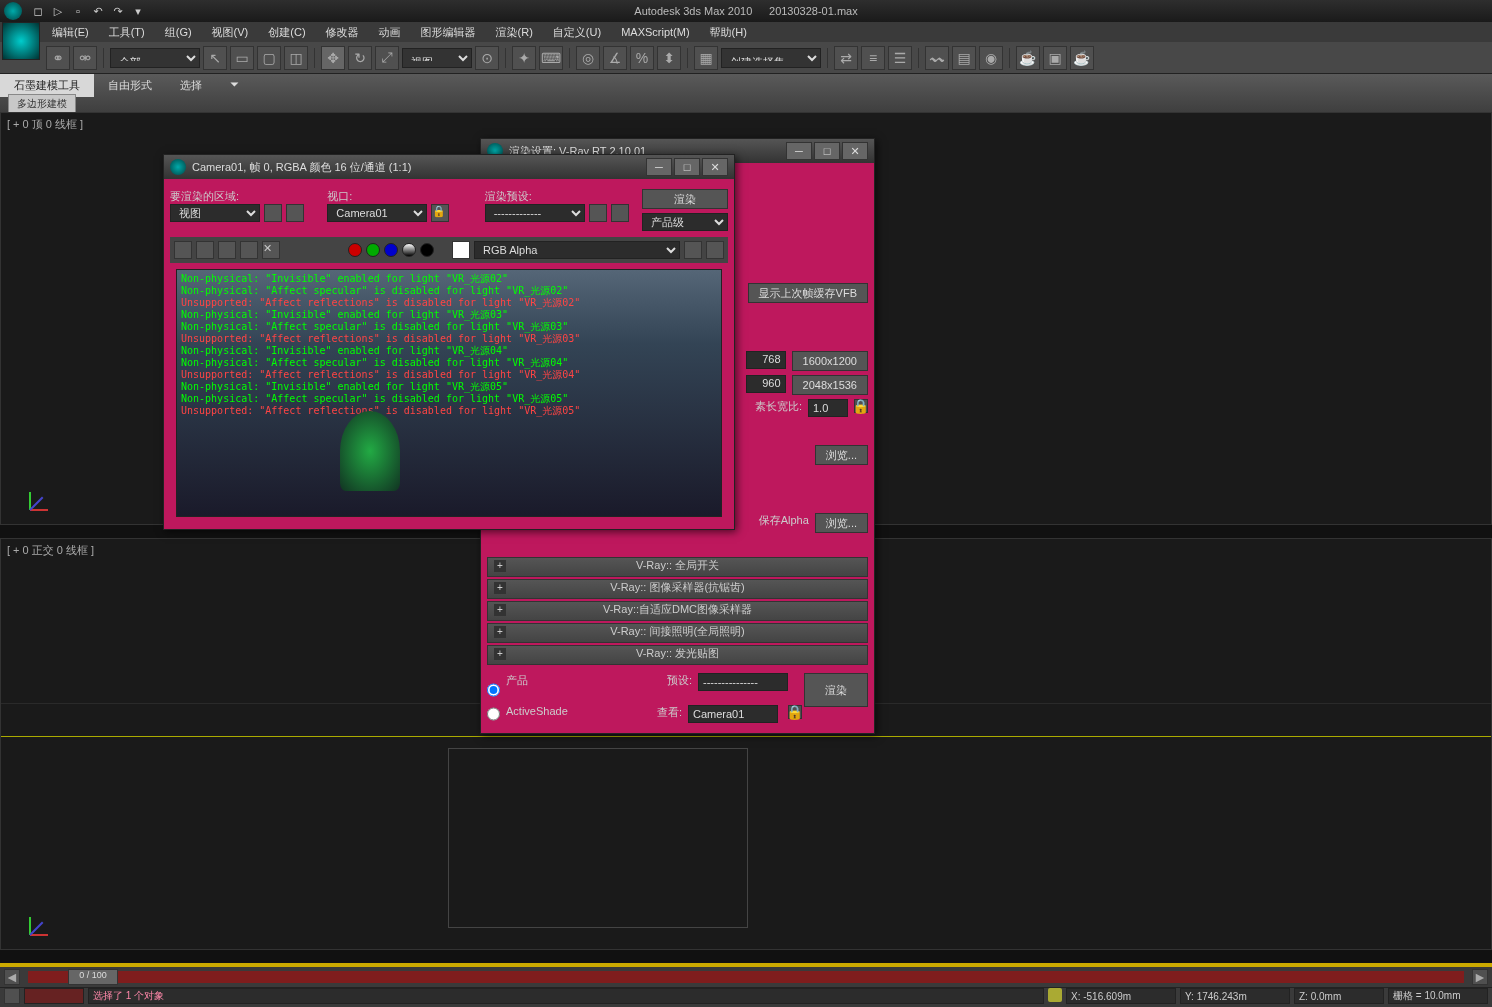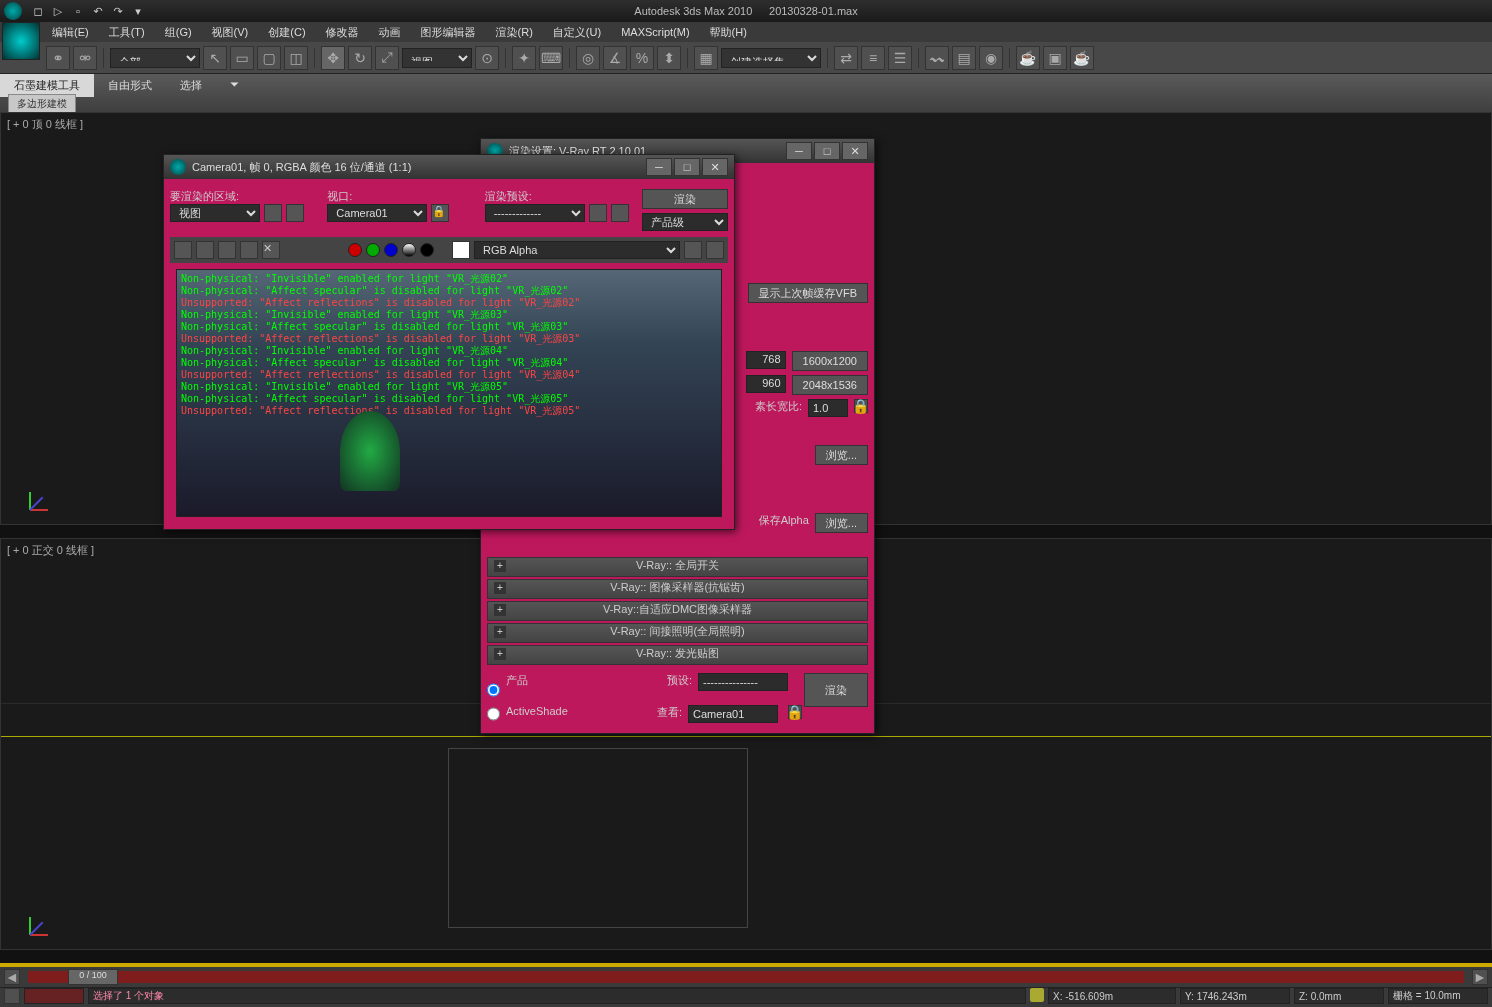--- a/index.html
+++ b/index.html
@@ -357,17 +357,17 @@
     <div class="slider-thumb">0 / 100</div>
   </div>
   <div class="tool-btn" style="width:16px;height:16px">►</div>
 </div>
 
 <div class="statusbar">
   <div class="tool-btn" style="width:16px;height:16px"></div>
   <div class="status-field" style="width:60px;background:#622"></div>
   <div class="status-field sf-pink" style="flex:1">选择了 1 个对象</div>
   <div class="sf-lock"></div>
-  <div class="status-field" style="width:128px">X: -516.609m</div>
+  <div class="status-field" style="width:110px">X: -516.609m</div>
   <div class="status-field" style="width:110px">Y: 1746.243m</div>
   <div class="status-field" style="width:90px">Z: 0.0mm</div>
   <div class="status-field" style="width:100px">栅格 = 10.0mm</div>
 </div>
 
 </body></html>

